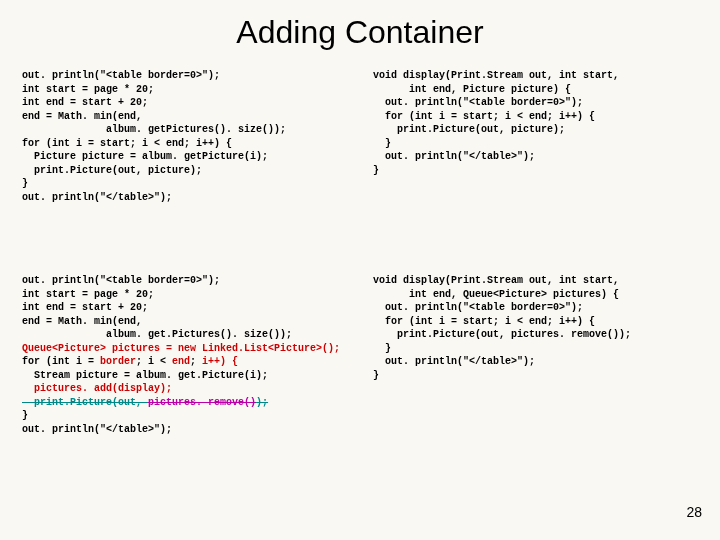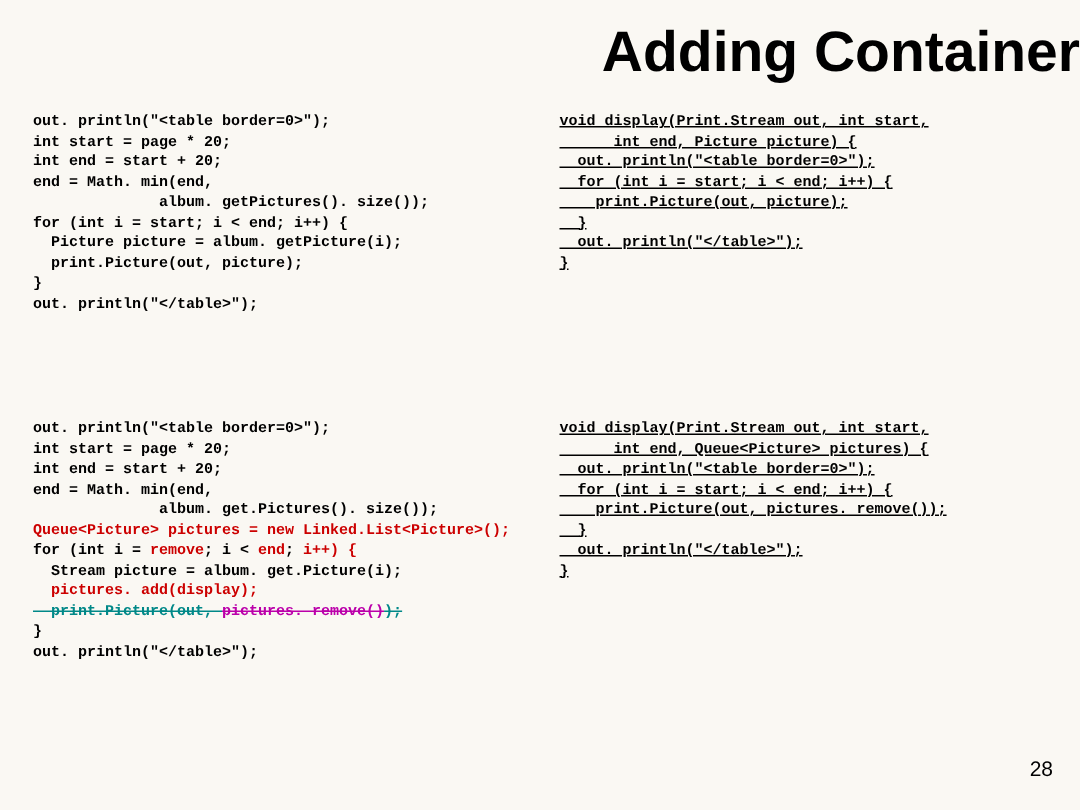--- a/index.html
+++ b/index.html
@@ -7,23 +7,23 @@
     padding: 0;
     width: 720px;
     height: 540px;
     background: #faf8f3;
     font-family: Arial, Helvetica, sans-serif;
     position: relative;
     box-sizing: border-box;
     overflow: hidden;
   }
   .title {
-    text-align: right;
-    font-size: 38px;
-    font-weight: bold;
+    text-align: center;
+    font-size: 32px;
+    font-weight: normal;
     margin-top: 14px;
     margin-bottom: 18px;
     color: #000;
   }
   .quadrants {
     display: grid;
     grid-template-columns: 1fr 1fr;
     grid-template-rows: auto auto;
     row-gap: 70px;
     column-gap: 6px;
@@ -32,21 +32,20 @@
   .codeblock {
     font-family: "Courier New", Courier, monospace;
     font-size: 10px;
     font-weight: bold;
     line-height: 1.35;
     white-space: pre;
     color: #000;
   }
   .codeblock.right {
     padding-left: 8px;
-    text-decoration: underline;
   }
   .hl-red { color: #cc0000; text-align: right; }
   .hl-teal-strike { color: #008888; text-decoration: line-through; text-align: center; }
   .hl-magenta-strike { color: #bb00aa; text-decoration: line-through; text-align: center; }
   .page-number {
     position: absolute;
     right: 18px;
     bottom: 20px;
     font-size: 14px;
     color: #000;
@@ -78,21 +77,21 @@
   }
   out. println("&lt;/table&gt;");
 }</div>
 
   <div class="codeblock"><span>out. println("&lt;table border=0&gt;");
 int start = page * 20;
 int end = start + 20;
 end = Math. min(end,
               album. get.Pictures(). size());
 </span><span class="hl-red">Queue&lt;Picture&gt; pictures = new Linked.List&lt;Picture&gt;();</span>
-<span>for (int i = </span><span class="hl-red">remove</span><span>; i &lt; </span><span class="hl-red">end</span><span>; </span><span class="hl-red">i++) {</span>
+<span>for (int i = </span><span class="hl-red">border</span><span>; i &lt; </span><span class="hl-red">end</span><span>; </span><span class="hl-red">i++) {</span>
 <span>  Stream picture = album. get.Picture(i);</span>
 <span class="hl-red">  pictures. add(</span><span class="hl-red">display</span><span class="hl-red">);</span>
 <span class="hl-teal-strike">  print.Picture(out, </span><span class="hl-magenta-strike">pictures. remove()</span><span class="hl-teal-strike">);</span>
 <span>}
 out. println("&lt;/table&gt;");</span></div>
 
   <div class="codeblock right">void display(Print.Stream out, int start,
       int end, Queue&lt;Picture&gt; pictures) {
   out. println("&lt;table border=0&gt;");
   for (int i = start; i &lt; end; i++) {

